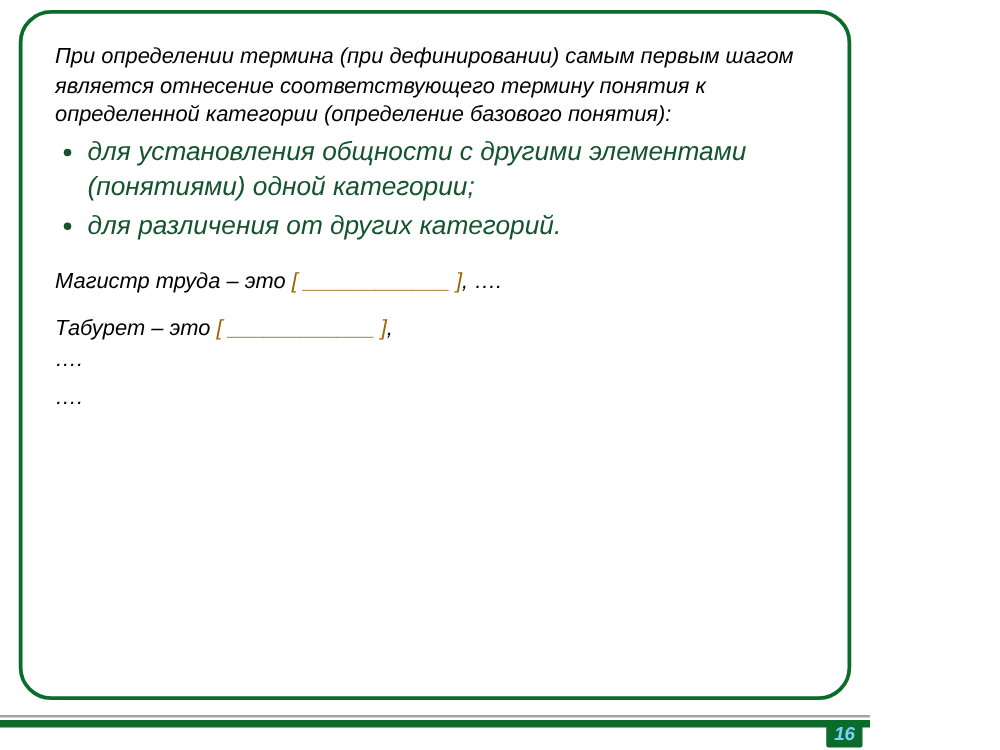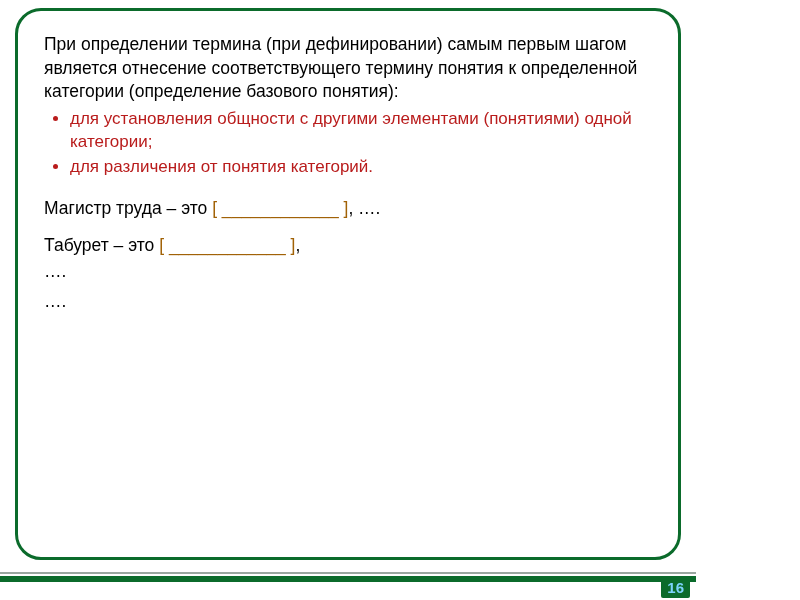--- a/index.html
+++ b/index.html
@@ -10,20 +10,21 @@
     background: #ffffff;
     font-family: Arial, Helvetica, sans-serif;
     overflow: hidden;
   }
   .slide {
     position: relative;
     box-sizing: border-box;
     width: 696px;
     height: 600px;
     background: #ffffff;
+    font-style: italic;
   }
   .frame {
     position: absolute;
     left: 15px;
     top: 8px;
     right: 15px;
     bottom: 40px;
     border: 3px solid #0b6b2b;
     border-radius: 26px;
     box-sizing: border-box;
@@ -33,23 +34,23 @@
     font-size: 17.5px;
     line-height: 1.35;
     color: #000;
     margin: 0 0 4px 0;
   }
   ul.bullets {
     margin: 2px 0 18px 0;
     padding-left: 26px;
   }
   ul.bullets li {
-    font-size: 17px;
+    font-size: 21px;
     line-height: 1.35;
-    color: #b91c1c;
+    color: #14532d;
     margin-bottom: 2px;
   }
   .examples {
     font-size: 17.5px;
     line-height: 1.35;
     color: #000;
   }
   .examples .ex {
     margin-bottom: 14px;
   }
@@ -98,21 +99,21 @@
 </head>
 <body>
 
 <div class="slide">
   <div class="frame">
 
     <p class="para">При определении термина (при дефинировании) самым первым шагом является отнесение соответствующего термину понятия к определенной категории (определение базового понятия):</p>
 
     <ul class="bullets">
       <li>для установления общности с другими элементами (понятиями) одной категории;</li>
-      <li>для различения от понятия категорий.</li>
+      <li>для различения от других категорий.</li>
     </ul>
 
     <div class="examples">
 
       <div class="ex">
         <span>Магистр труда</span><span> – это </span><span class="blue">[  ____________   ]</span><span>, ….</span>
       </div>
 
 
 

